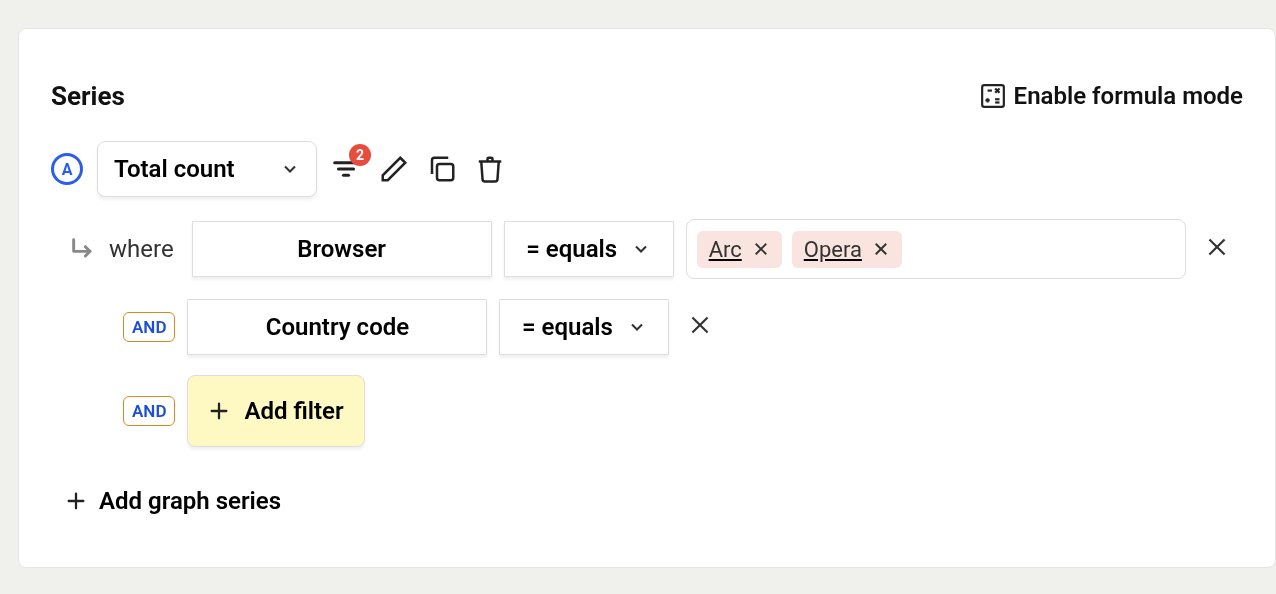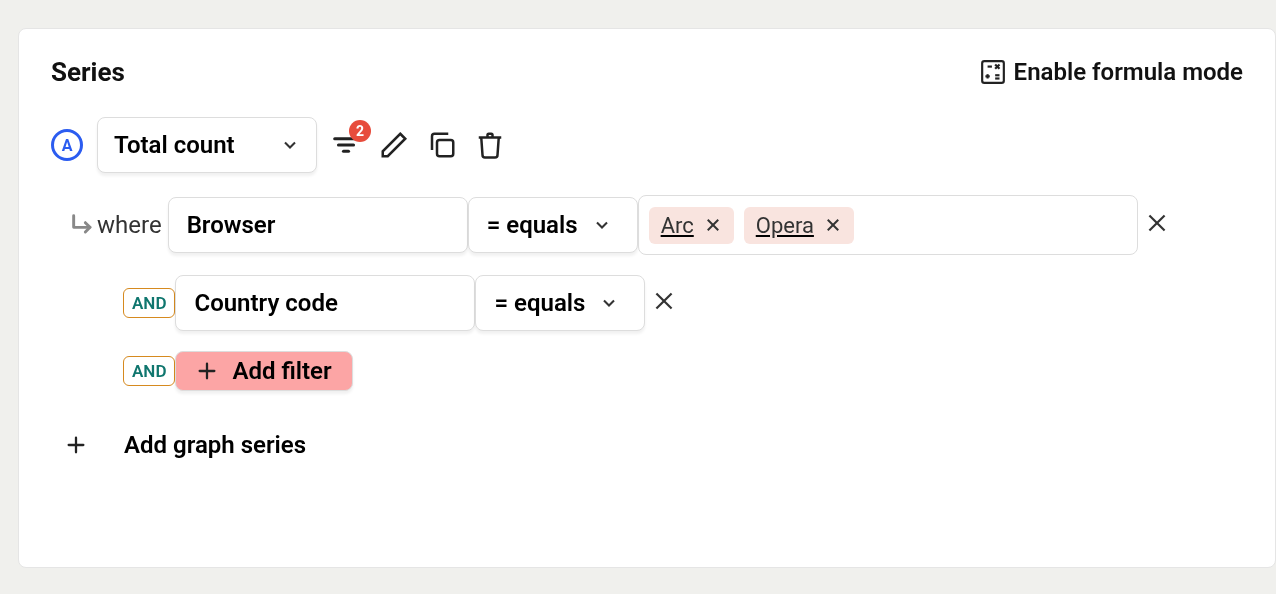--- a/index.html
+++ b/index.html
@@ -15,20 +15,21 @@
     border: 1px solid #e5e5e5;
     border-radius: 8px;
     padding: 28px 32px 40px 32px;
     min-height: 540px;
   }
   .header-row {
     display: flex;
     align-items: center;
     justify-content: space-between;
     margin-bottom: 30px;
+    margin-top: 24px;
   }
   .series-title {
     font-size: 26px;
     font-weight: 700;
     color: #111;
   }
   .formula-toggle {
     display: flex;
     align-items: center;
     gap: 8px;
@@ -113,51 +114,52 @@
     font-weight: 700;
     width: 22px; height: 22px;
     display: flex;
     align-items: center;
     justify-content: center;
   }
 
   .filter-row {
     display: flex;
     align-items: center;
+    gap: 12px;
     margin-bottom: 20px;
     padding-left: 18px;
   }
   .sub-arrow {
     width: 28px; height: 28px;
     flex-shrink: 0;
   }
   .where-label {
     font-size: 24px;
     color: #333;
     margin-right: 6px;
   }
   .and-pill {
     border: 1.5px solid #d68a1f;
-    color: #0f766e;
+    color: #1d4ed8;
     border-radius: 6px;
     padding: 4px 8px;
     font-size: 17px;
     font-weight: 600;
     background: #fff;
     margin-left: 54px;
   }
   .prop-select, .op-select {
     height: 56px;
     background: #fff;
     border: 1px solid #ddd;
-    border-radius: 8px;
+    border-radius: 1px;
     box-shadow: 0 3px 3px rgba(0,0,0,0.06);
     display: flex;
     align-items: center;
-    justify-content: flex-start;
+    justify-content: center;
     padding: 0 18px;
     font-size: 24px;
     font-weight: 600;
     cursor: pointer;
   }
   .prop-select { width: 300px; }
   .op-select { width: 170px; gap: 14px; }
   .value-box {
     flex: 1;
     min-width: 300px;
@@ -180,39 +182,39 @@
     gap: 10px;
     font-size: 22px;
     color: #333;
   }
   .chip-x { cursor: pointer; display:flex; }
   .chip-x svg { width: 18px; height: 18px; stroke:#333; stroke-width:2.5; }
   .row-remove { cursor: pointer; margin-left: 6px;}
   .row-remove svg { width: 26px; height: 26px; stroke:#333; stroke-width:2; }
 
   .add-filter-btn {
-    height: 40px;
-    border: 1px solid #ddd;
-    border-radius: 8px;
-    background: #fca5a5;
+    height: 72px;
+    border: 1px solid #ddd;
+    border-radius: 8px;
+    background: #fef9c3;
     box-shadow: 0 3px 3px rgba(0,0,0,0.06);
     display: flex;
     align-items: center;
     gap: 14px;
     padding: 0 20px;
     font-size: 24px;
     font-weight: 600;
     cursor: pointer;
   }
   .plus { width: 22px; height: 22px; }
 
   .add-series {
     display: flex;
     align-items: center;
-    gap: 37px;
+    gap: 12px;
     font-size: 24px;
     font-weight: 600;
     margin-top: 40px;
     padding-left: 14px;
     cursor: pointer;
   }
 </style>
 </head>
 <body>
 

